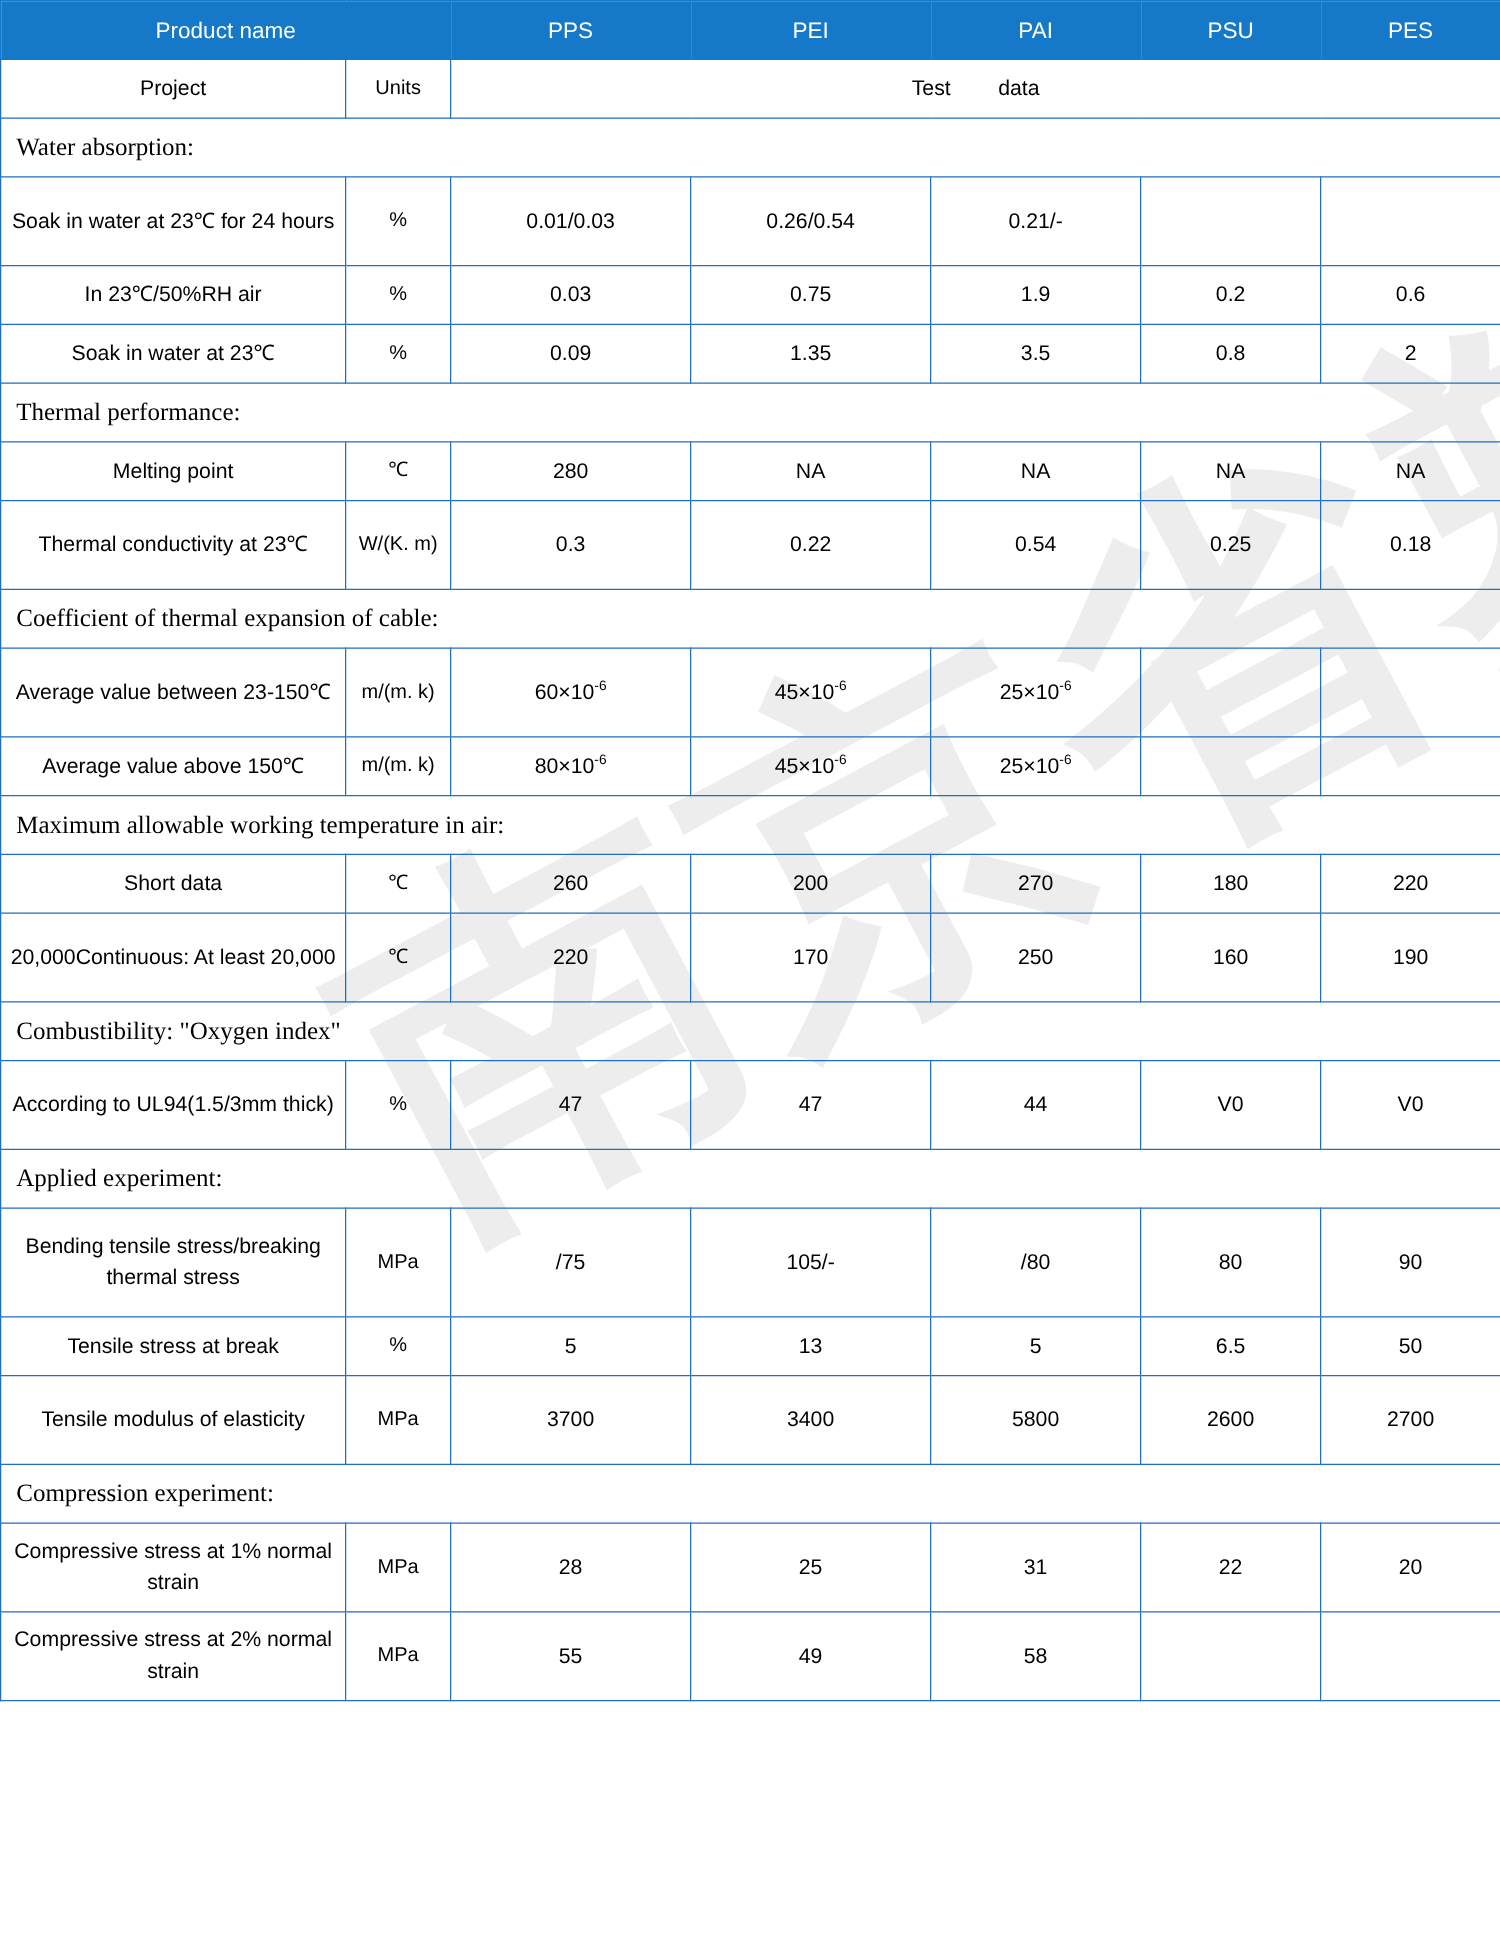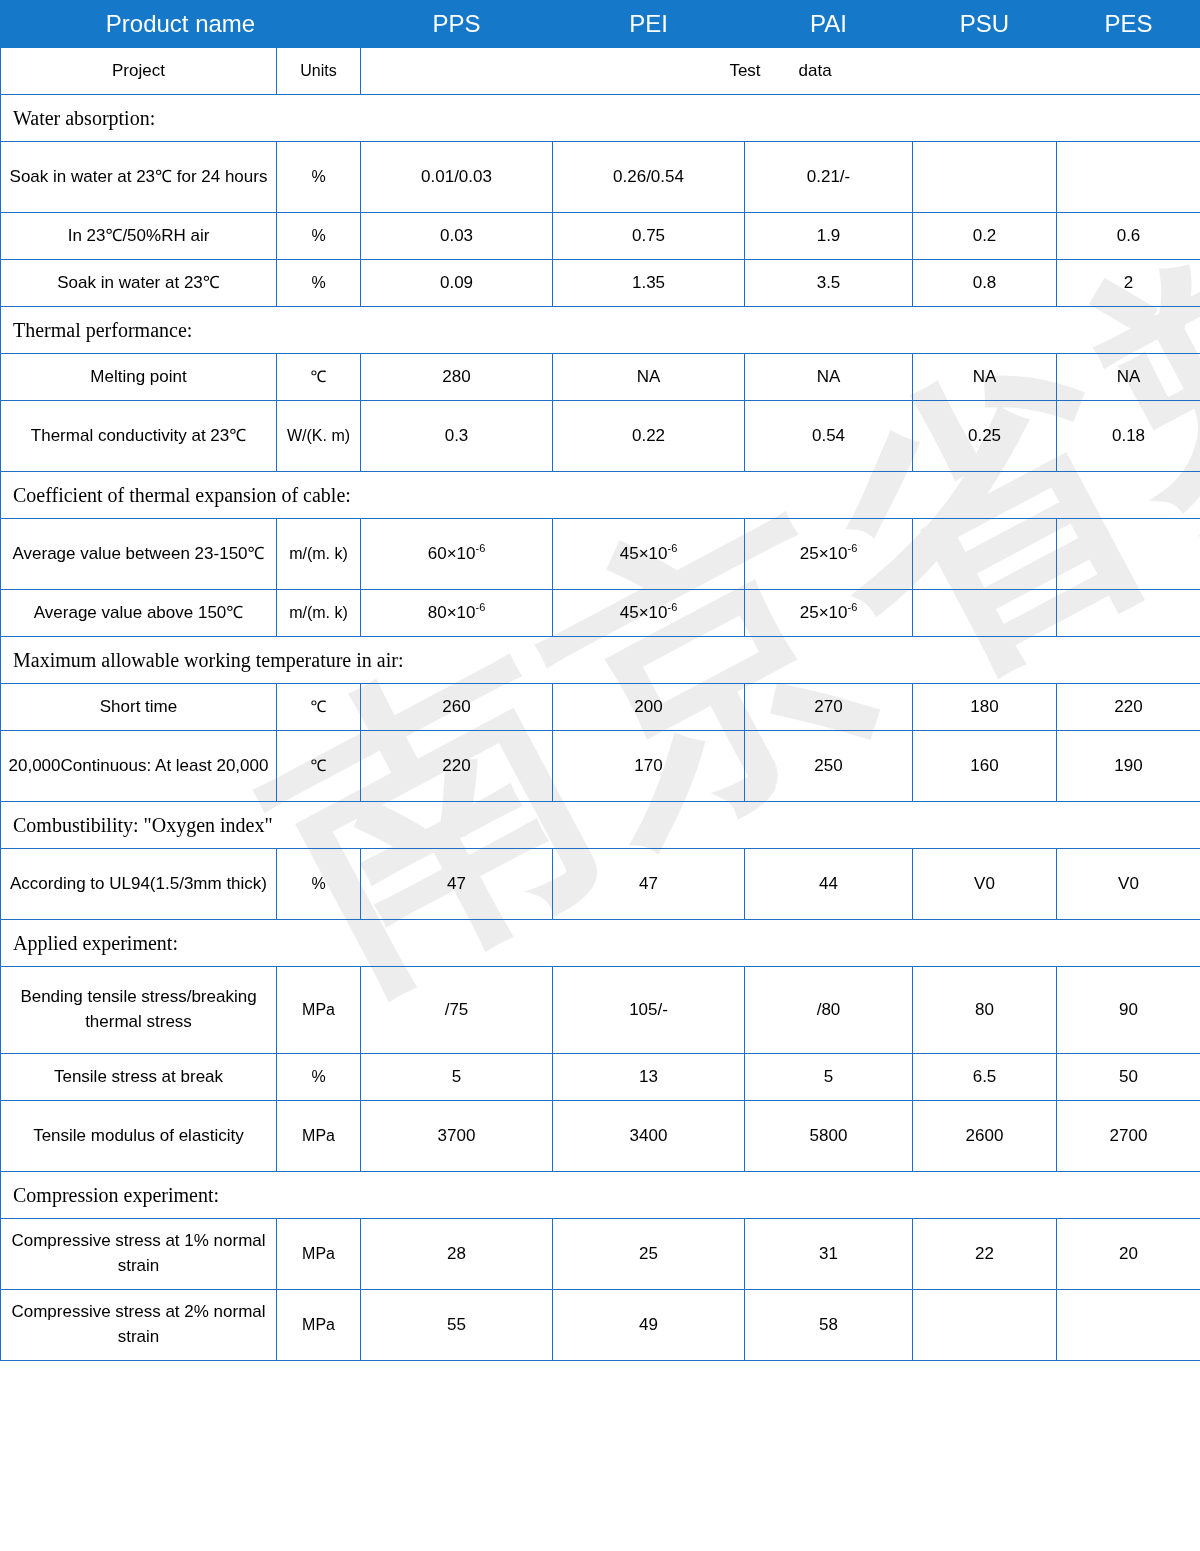--- a/index.html
+++ b/index.html
@@ -63,21 +63,21 @@
     text-align: center;
     vertical-align: middle;
     padding: 4px 4px;
     line-height: 1.45;
     font-weight: normal;
   }
   thead th {
     background: #1578c8;
     color: #ffffff;
     border: 1px solid #1578c8;
-    font-size: 24px;
+    font-size: 18px;
     height: 38px;
   }
   tr.r-normal td { height: 38px; }
   tr.r-tall td { height: 62px; }
   tr.r-xtall td { height: 78px; }
   td.section {
     text-align: left;
     padding-left: 12px;
     font-size: 20px;
     font-family: Liberation Serif, serif;
@@ -194,21 +194,21 @@
           <td>80×10<sup>-6</sup></td>
           <td>45×10<sup>-6</sup></td>
           <td>25×10<sup>-6</sup></td>
           <td></td>
           <td></td>
         </tr>
         <tr class="r-normal">
           <td colspan="7" class="section">Maximum allowable working temperature in air:</td>
         </tr>
         <tr class="r-normal">
-          <td>Short time</td>
+          <td>Short data</td>
           <td class="units">℃</td>
           <td>260</td>
           <td>200</td>
           <td>270</td>
           <td>180</td>
           <td>220</td>
         </tr>
         <tr class="r-tall">
           <td>20,000Continuous: At least 20,000</td>
           <td class="units">℃</td>

